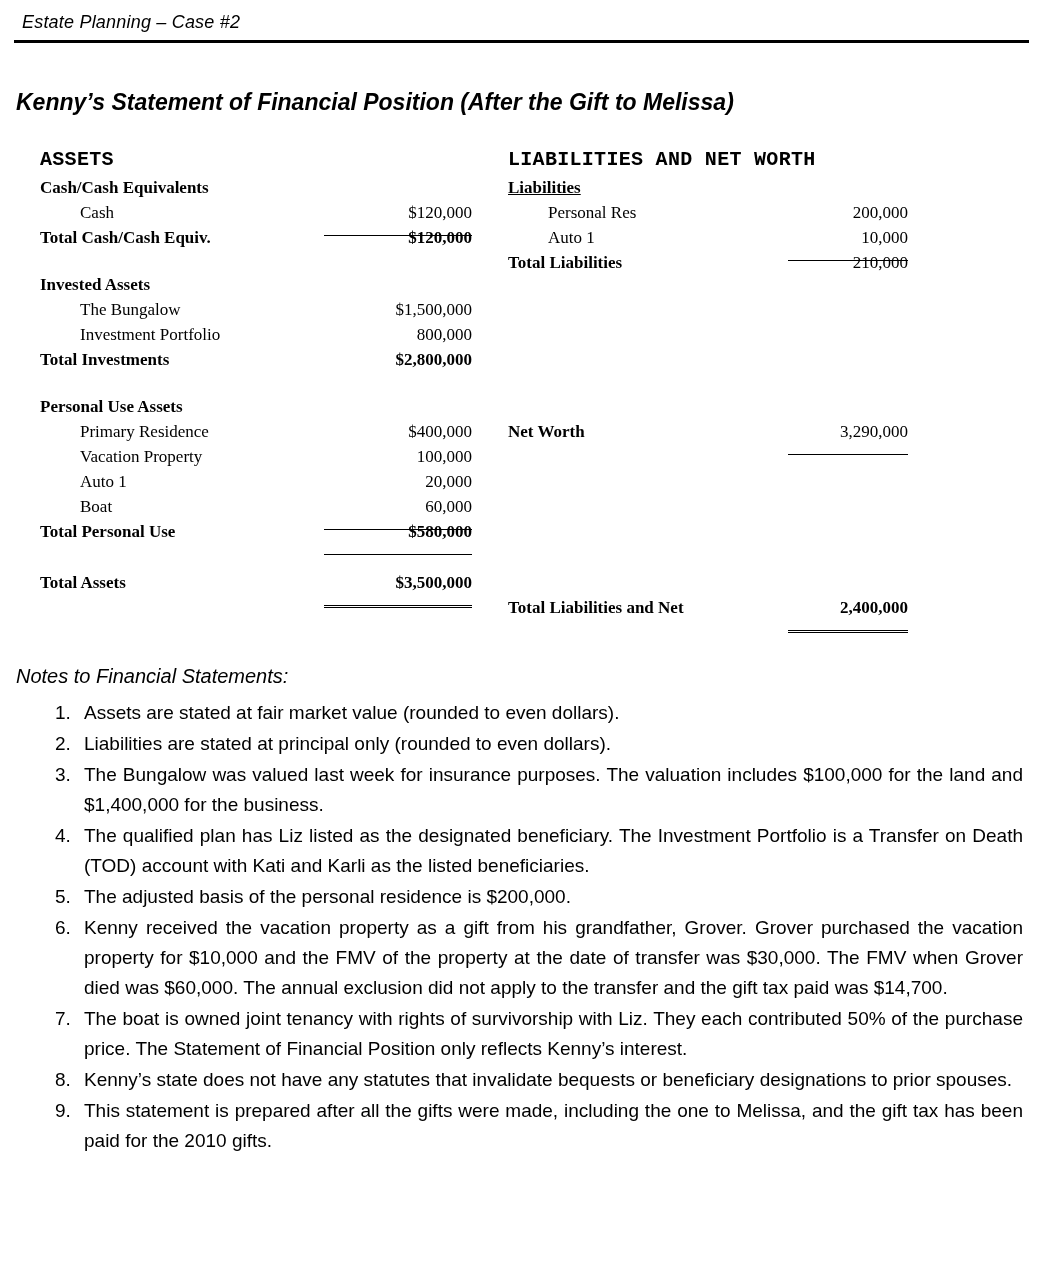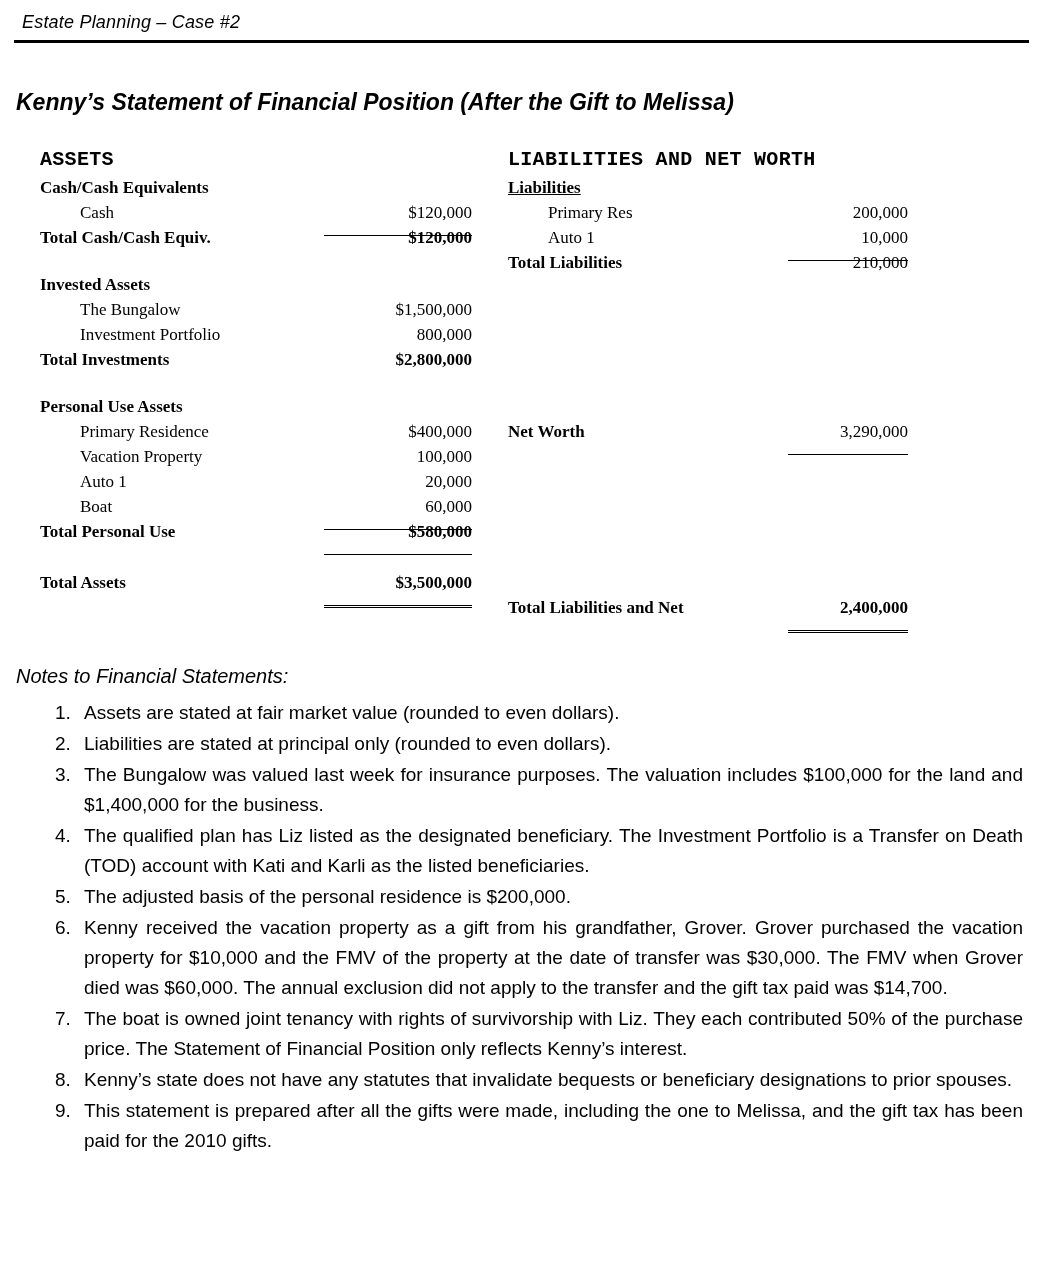--- a/index.html
+++ b/index.html
@@ -129,21 +129,21 @@
       </div>
     </div>
 
     <div class="col-right">
       <div class="col-heading">LIABILITIES AND NET WORTH</div>
 
       <div class="row">
         <span class="lbl bold u">Liabilities</span>
       </div>
       <div class="row">
-        <span class="lbl indent">Primary Res</span>
+        <span class="lbl indent">Personal Res</span>
         <span class="amt">200,000</span>
       </div>
       <div class="row">
         <span class="lbl indent">Auto 1</span>
         <span class="amt rule-under">10,000</span>
       </div>
       <div class="row">
         <span class="lbl bold">Total Liabilities</span>
         <span class="amt">210,000</span>
       </div>

